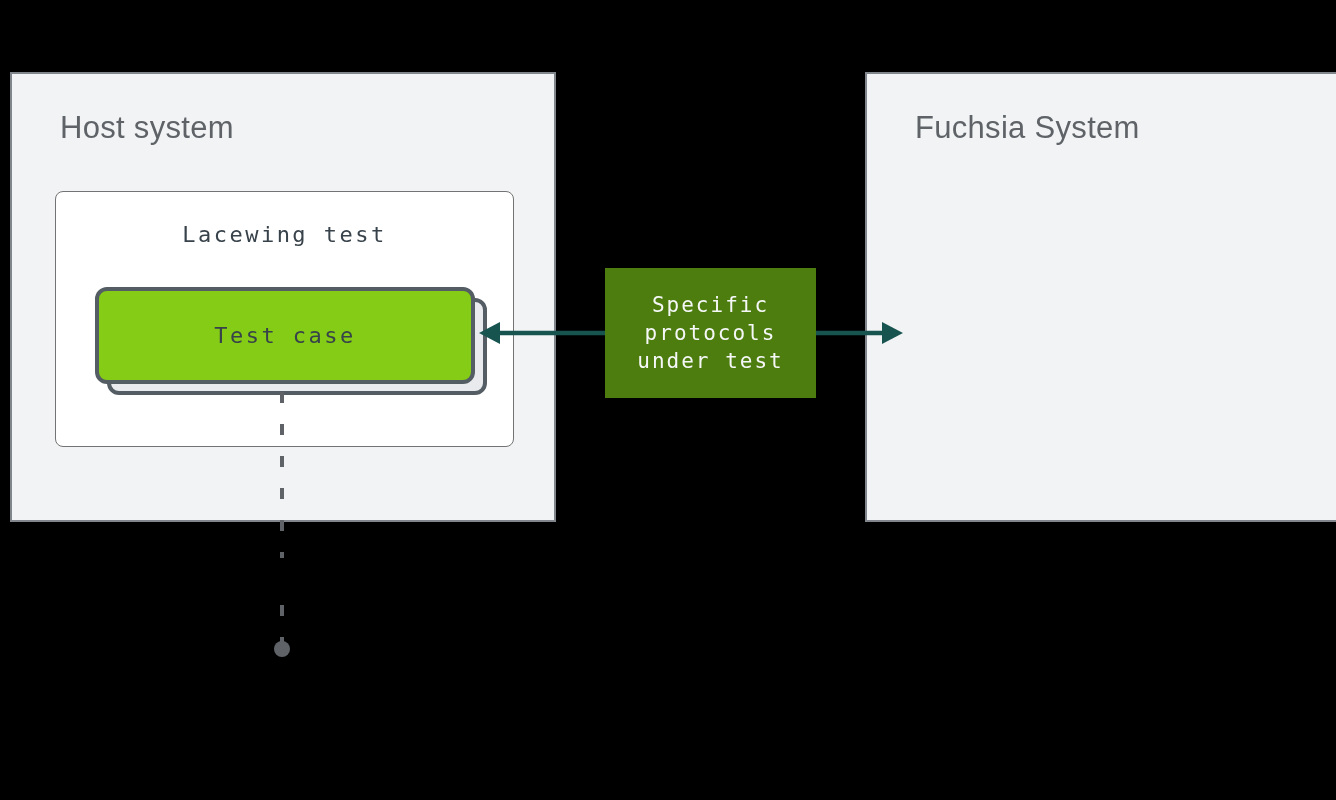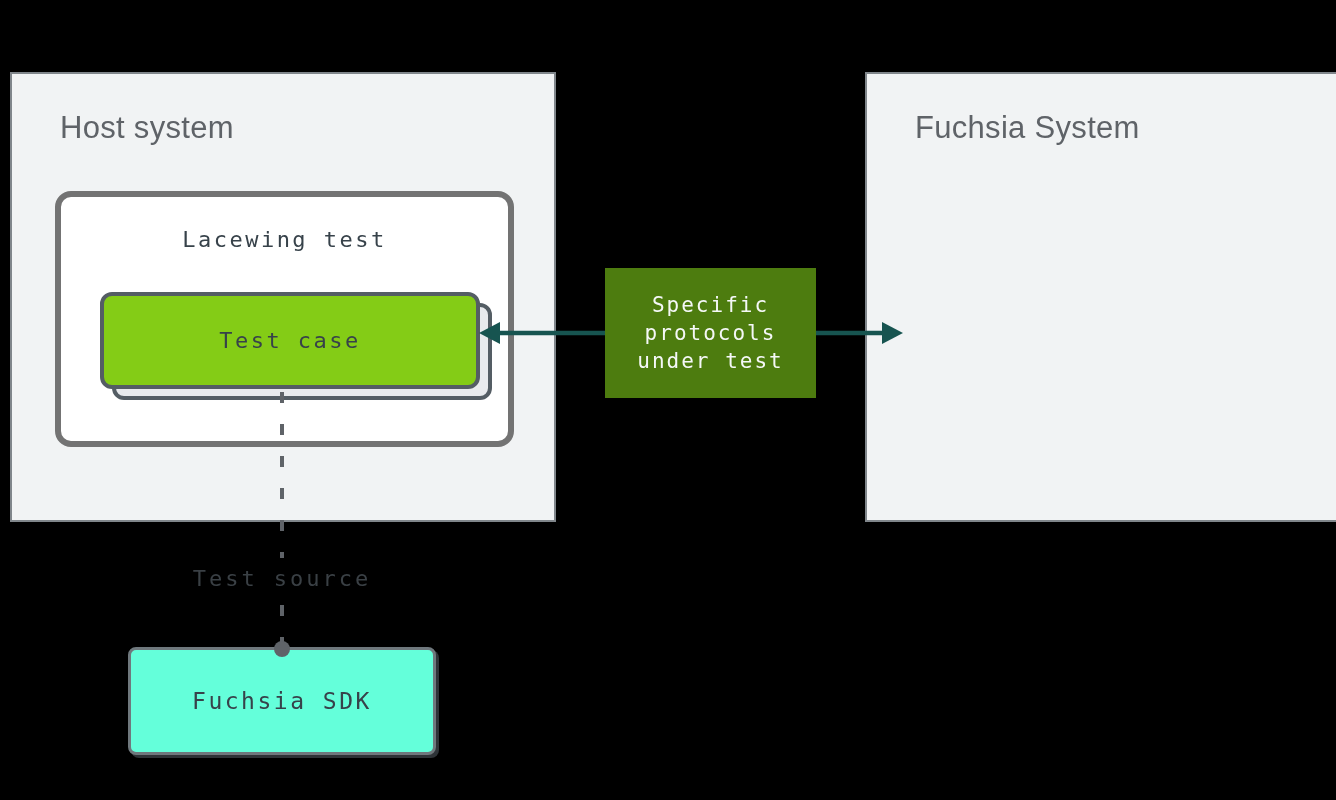--- a/index.html
+++ b/index.html
@@ -25,22 +25,22 @@
     position:absolute;left:48px;top:36px;
     font-size:31px;line-height:36px;
     color:#5f6368;letter-spacing:.3px;
     white-space:nowrap;
   }
 
   
   .white-box{
     position:absolute;
     background:#ffffff;
-    border:6px solid #737373;
-    border-radius:16px;
+    border:1px solid #737373;
+    border-radius:8px;
     box-sizing:border-box;
   }
   .lacewing-box{left:43px;top:117px;width:459px;height:256px;}
   .lacewing-title{
     position:absolute;left:0;right:0;top:30px;
     text-align:center;
   }
   .mono{
     font-family:"DejaVu Sans Mono","Liberation Mono",monospace;
     font-size:22px;
@@ -125,25 +125,21 @@
     <div class="container-title">Fuchsia System</div>
 
   </section>
 
   <div class="protocols-box">
     <span class="label">Specific
 protocols
 under test</span>
   </div>
 
-  <div class="test-source-label">Test source</div>
 
-  <div class="sdk-box">
-    <span class="mono label">Fuchsia SDK</span>
-  </div>
 
   <svg class="overlay">
 
     <line x1="605" y1="333" x2="496" y2="333" stroke="#175450" stroke-width="4.5"></line>
     <polygon points="479,333 500,322 500,344" fill="#175450"></polygon>
 
     <line x1="816" y1="333" x2="886" y2="333" stroke="#175450" stroke-width="4.5"></line>
     <polygon points="903,333 882,322 882,344" fill="#175450"></polygon>
 
     <line x1="282" y1="392" x2="282" y2="558" stroke="#5f6368" stroke-width="4" stroke-dasharray="11 21"></line>

